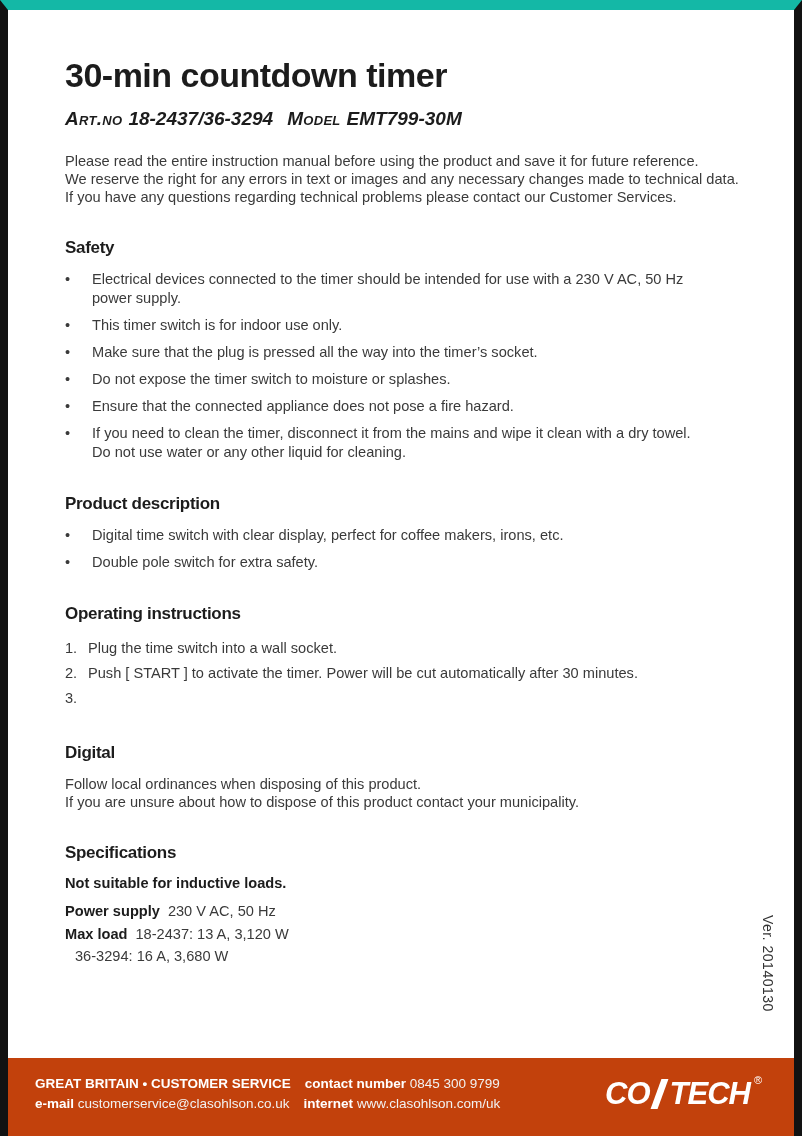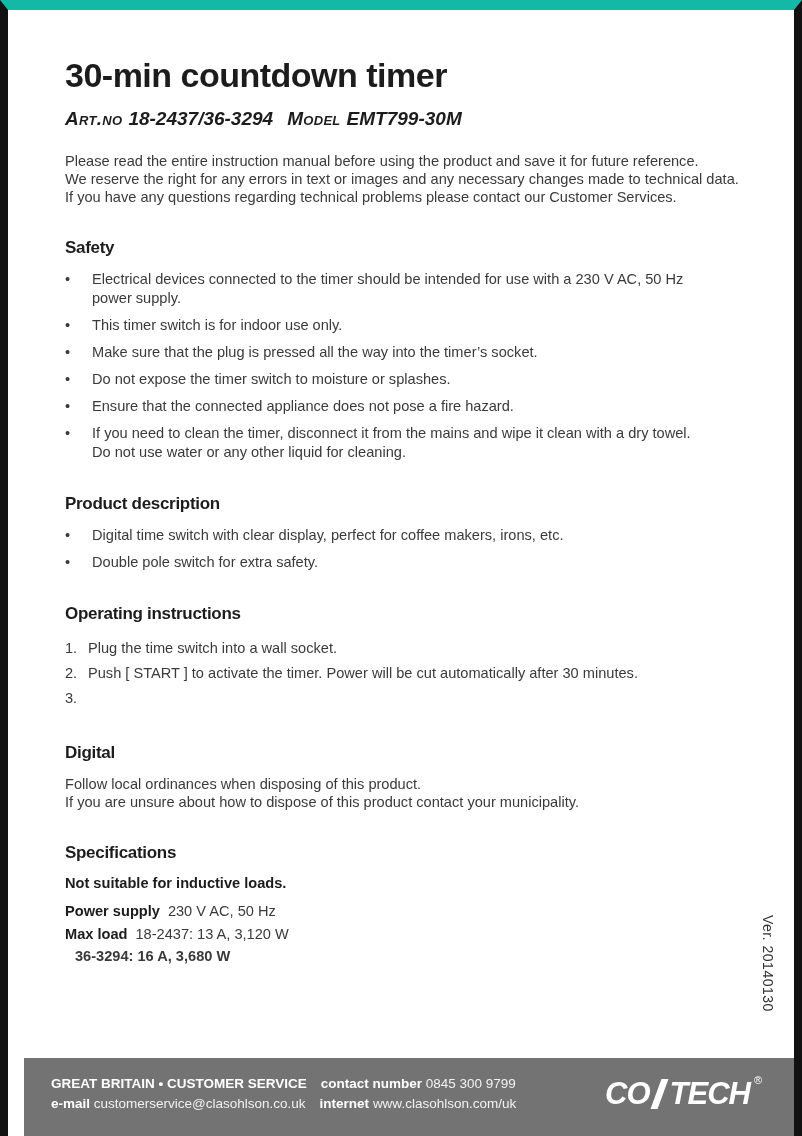--- a/index.html
+++ b/index.html
@@ -58,36 +58,36 @@
 
   .numbered { margin-top: 2px; }
   .numbered .row { display: flex; font-size: 14.6px; line-height: 25px; }
   .numbered .num { width: 23px; flex: 0 0 23px; }
 
   .para { font-size: 14.6px; line-height: 18px; }
 
   .spec-note { font-weight: 700; color: #1c1c1c; font-size: 14.6px; margin-bottom: 9px; }
   .spec-line { font-size: 14.6px; line-height: 23px; }
   .spec-line .lbl { font-weight: 700; color: #1c1c1c; margin-right: 8px; }
-  .spec-cont { font-size: 14.6px; line-height: 20px; padding-left: 10px; font-weight: bold; }
+  .spec-cont { font-size: 14.6px; line-height: 20px; padding-left: 10px; }
 
   .version-vertical {
     position: absolute;
     right: 18px; top: 905px;
     writing-mode: vertical-rl;
     font-size: 14px;
     color: #333;
     letter-spacing: 0.5px;
   }
 
   .footer {
     position: absolute;
-    left: 16px; right: 0; bottom: 0;
+    left: 0; right: 0; bottom: 0;
     height: 78px;
-    background: #737373;
+    background: #c2410c;
     color: #ffffff;
     display: flex;
     align-items: center;
     justify-content: space-between;
     padding: 0 32px 6px 27px;
   }
   .footer .lines { font-size: 13.5px; line-height: 20px; }
   .footer .bold { font-weight: 700; }
   .footer .reg { font-weight: 400; color: #f2f2f2; }
   .footer .gap { display:inline-block; width: 14px; }

